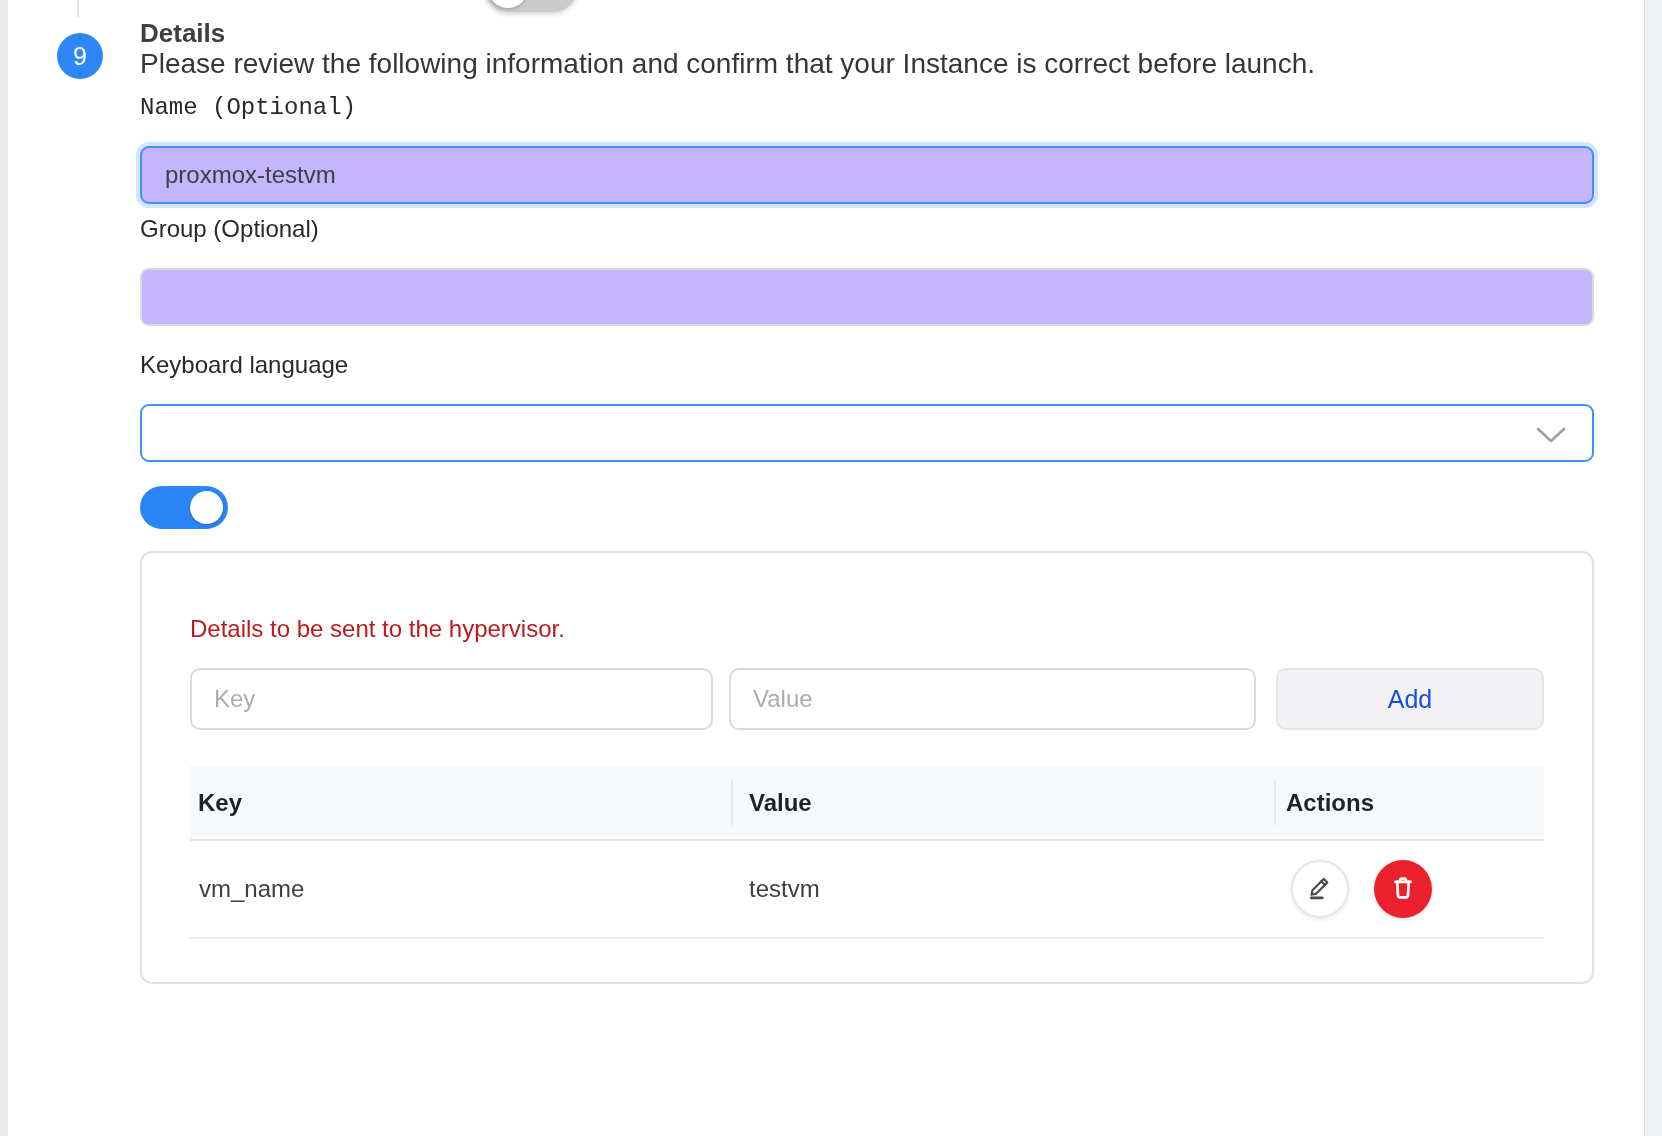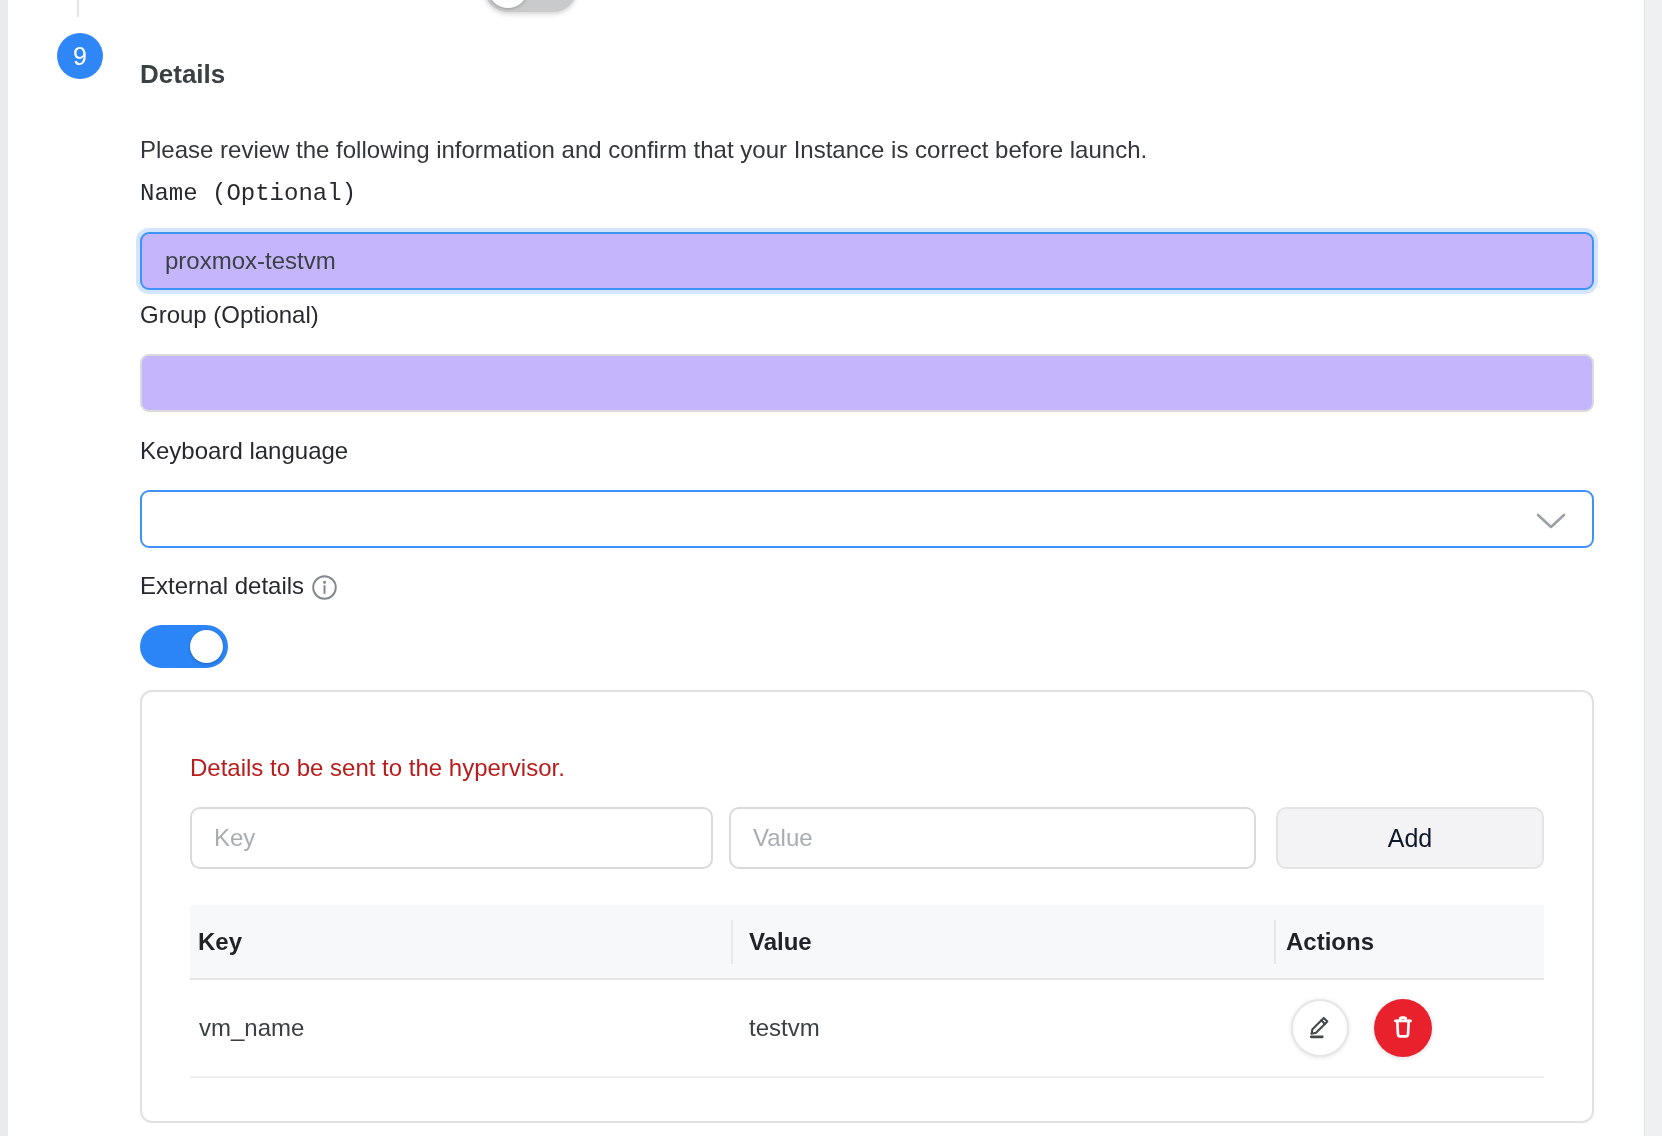--- a/index.html
+++ b/index.html
@@ -16,22 +16,22 @@
   
   .top-toggle { position:absolute; left:484px; top:-36px; width:93px; height:48px;
                 border-radius:24px; background:#c8cacc; box-shadow:0 2px 5px rgba(0,0,0,.18); }
   .top-toggle .knob { position:absolute; left:4px; top:4px; width:40px; height:40px;
                       border-radius:50%; background:#fff; box-shadow:0 1px 3px rgba(0,0,0,.25); }
 
   
   .badge { position:absolute; left:57px; top:33px; width:46px; height:46px; border-radius:50%;
            background:#2f87f7; color:#fff; font-size:25px; display:flex; align-items:center; justify-content:center; }
   .content { position:absolute; left:140px; top:0; width:1454px; }
-  h1.step-title { margin-top:57px; font-size:26px; font-weight:700; color:#3b4045; line-height:34px; }
-  .intro { margin-top:45px; font-size:24px; color:#33373b; line-height:28px; }
+  h1.step-title { margin-top:16px; font-size:26px; font-weight:700; color:#3b4045; line-height:34px; }
+  .intro { font-size:28px; color:#33373b; line-height:28px; }
   .field-label { margin-top:15px; font-size:24px; color:#26292e; line-height:29px; }
   .lbl-name { margin-top:15px;font-family:Liberation Mono, monospace; }
   .lbl-group { margin-top:10px; }
   .lbl-keyboard { margin-top:24px; }
 
   .text-input { display:block; width:100%; height:58px; margin-top:24px; border-radius:9px;
                 font-size:24px; color:#3c4145; padding:0 23px; background:#c4b5fd; outline:none;
                 font-family:"Liberation Sans","DejaVu Sans",sans-serif; }
   .input-focused { border:2px solid #3f93f8; box-shadow:0 0 0 4px rgba(77,151,248,.25); margin-top:24px; }
   .input-plain { border:2px solid #d8dadc; margin-top:25px; }
@@ -54,21 +54,21 @@
            padding:0 48px; background:#fff; }
   .panel-desc { margin-top:61px; height:30px; font-size:24px; color:#b91c1c; line-height:30px; }
   .kv-row { margin-top:24px; display:flex; height:62px; }
   .kv-input { height:62px; border:2px solid #d8dadc; border-radius:10px; font-size:24px; color:#3c4145;
               padding:0 22px; outline:none; background:#fff;
               font-family:"Liberation Sans","DejaVu Sans",sans-serif; }
   .kv-input::placeholder, .text-input::placeholder { color:#a8adb2; opacity:1; }
   .key-input { width:523px; }
   .value-input { width:527px; margin-left:16px; }
   .add-btn { width:268px; margin-left:20px; height:62px; border-radius:10px; background:#f3f3f5;
-             border:2px solid #e4e4e6; color:#0f172a; font-size:25px; cursor:pointer;
+             border:2px solid #e4e4e6; color:#1d4ed8; font-size:25px; cursor:pointer;
              font-family:"Liberation Sans","DejaVu Sans",sans-serif; }
 
   .kv-table { margin-top:36px; width:1354px; }
   .thead { position:relative; display:grid; grid-template-columns:541px 543px 270px; height:75px;
            background:#f7f8f9; border-bottom:2px solid #e4e5e7; align-items:center;
            font-size:24px; font-weight:700; color:#1f2328; }
   .thead .th-key { padding-left:8px; }
   .thead .th-value { padding-left:18px; }
   .thead .th-actions { padding-left:12px; }
   .vdiv { position:absolute; top:15px; width:2px; height:44px; background:#e7e8ea; }
@@ -115,30 +115,20 @@
     <div class="field-label lbl-keyboard">Keyboard language</div>
     <div class="select">
       <span class="selected-value"></span>
       <span class="chevron">
         <svg width="30" height="17" viewBox="0 0 30 17" fill="none">
           <polyline points="2,2 15,14 28,2" stroke="#9aa0a6" stroke-width="2.6" stroke-linecap="round" stroke-linejoin="round"></polyline>
         </svg>
       </span>
     </div>
 
-    <div class="ext-row">
-      <span class="ext-label">External details</span>
-      <span class="info-icon">
-        <svg width="27" height="27" viewBox="0 0 27 27" fill="none">
-          <circle cx="13.5" cy="13.5" r="11.3" stroke="#83888e" stroke-width="1.9"></circle>
-          <line x1="13.5" y1="12" x2="13.5" y2="19" stroke="#83888e" stroke-width="2" stroke-linecap="round"></line>
-          <circle cx="13.5" cy="8.2" r="1.5" fill="#83888e"></circle>
-        </svg>
-      </span>
-    </div>
 
     <div class="toggle-on">
       <span class="knob"></span>
     </div>
 
     <div class="panel">
       <div class="panel-desc">Details to be sent to the hypervisor.</div>
 
       <div class="kv-row">
         <input class="kv-input key-input" type="text" placeholder="Key" style="">

